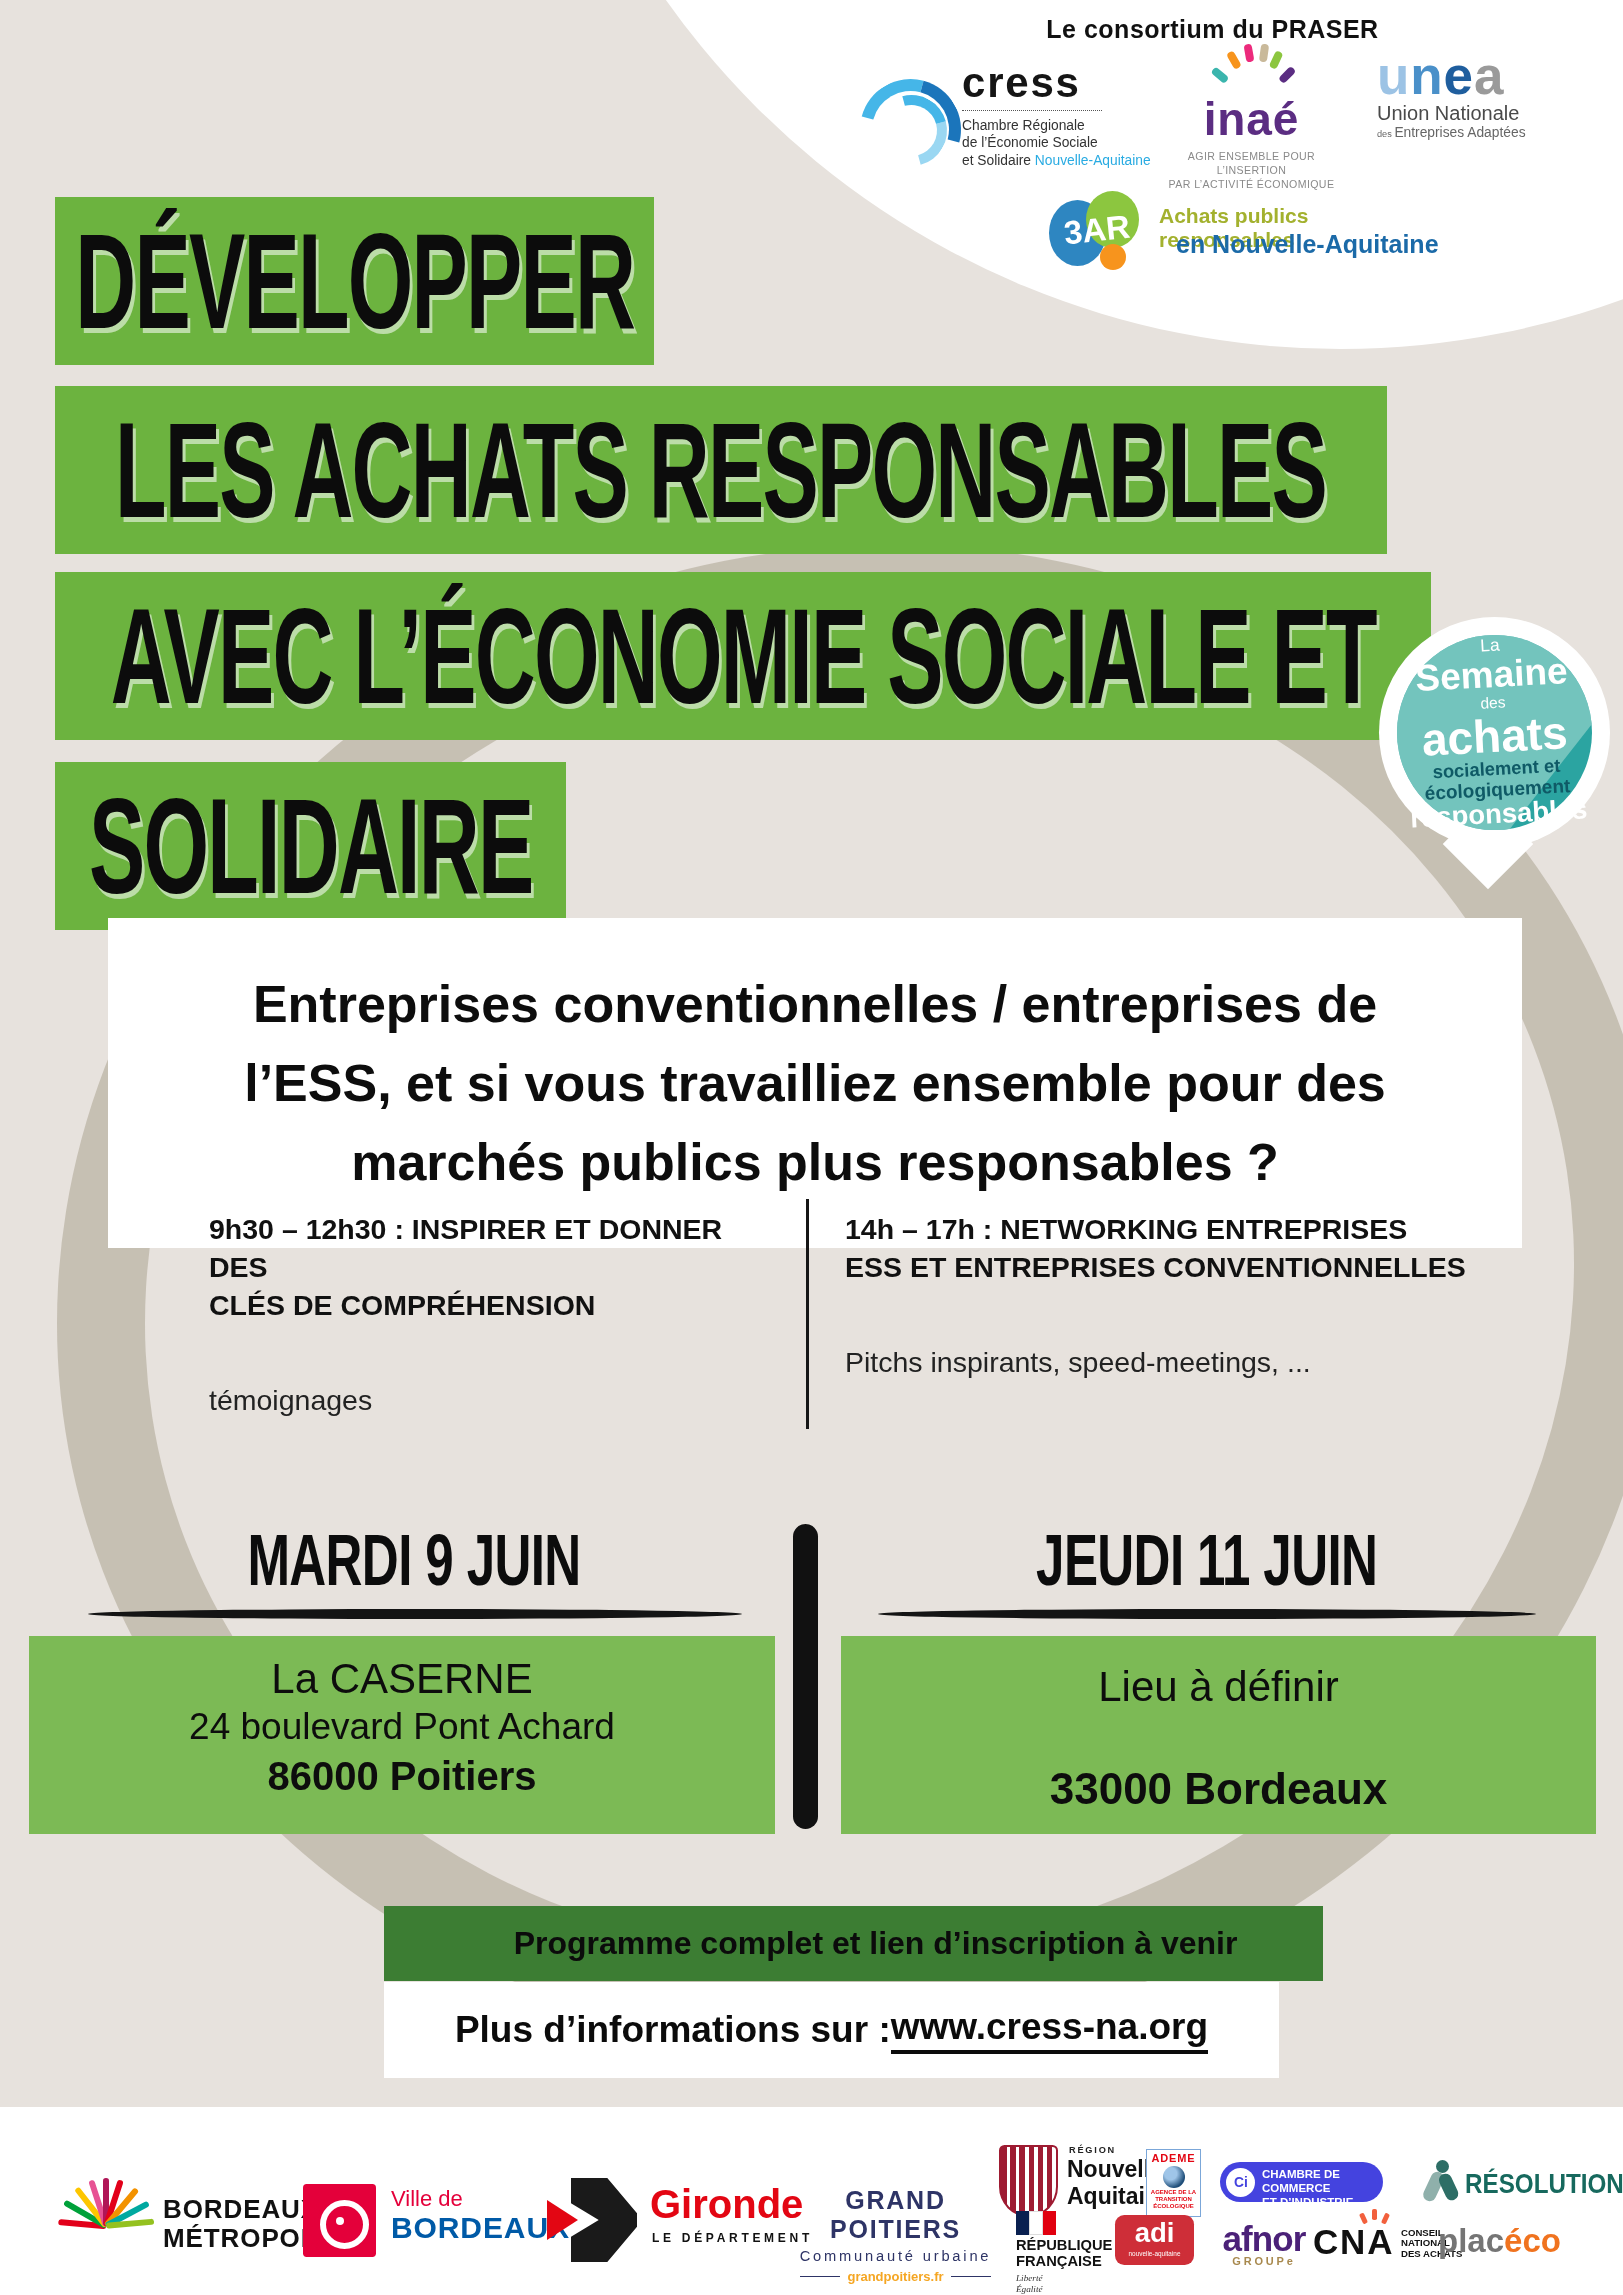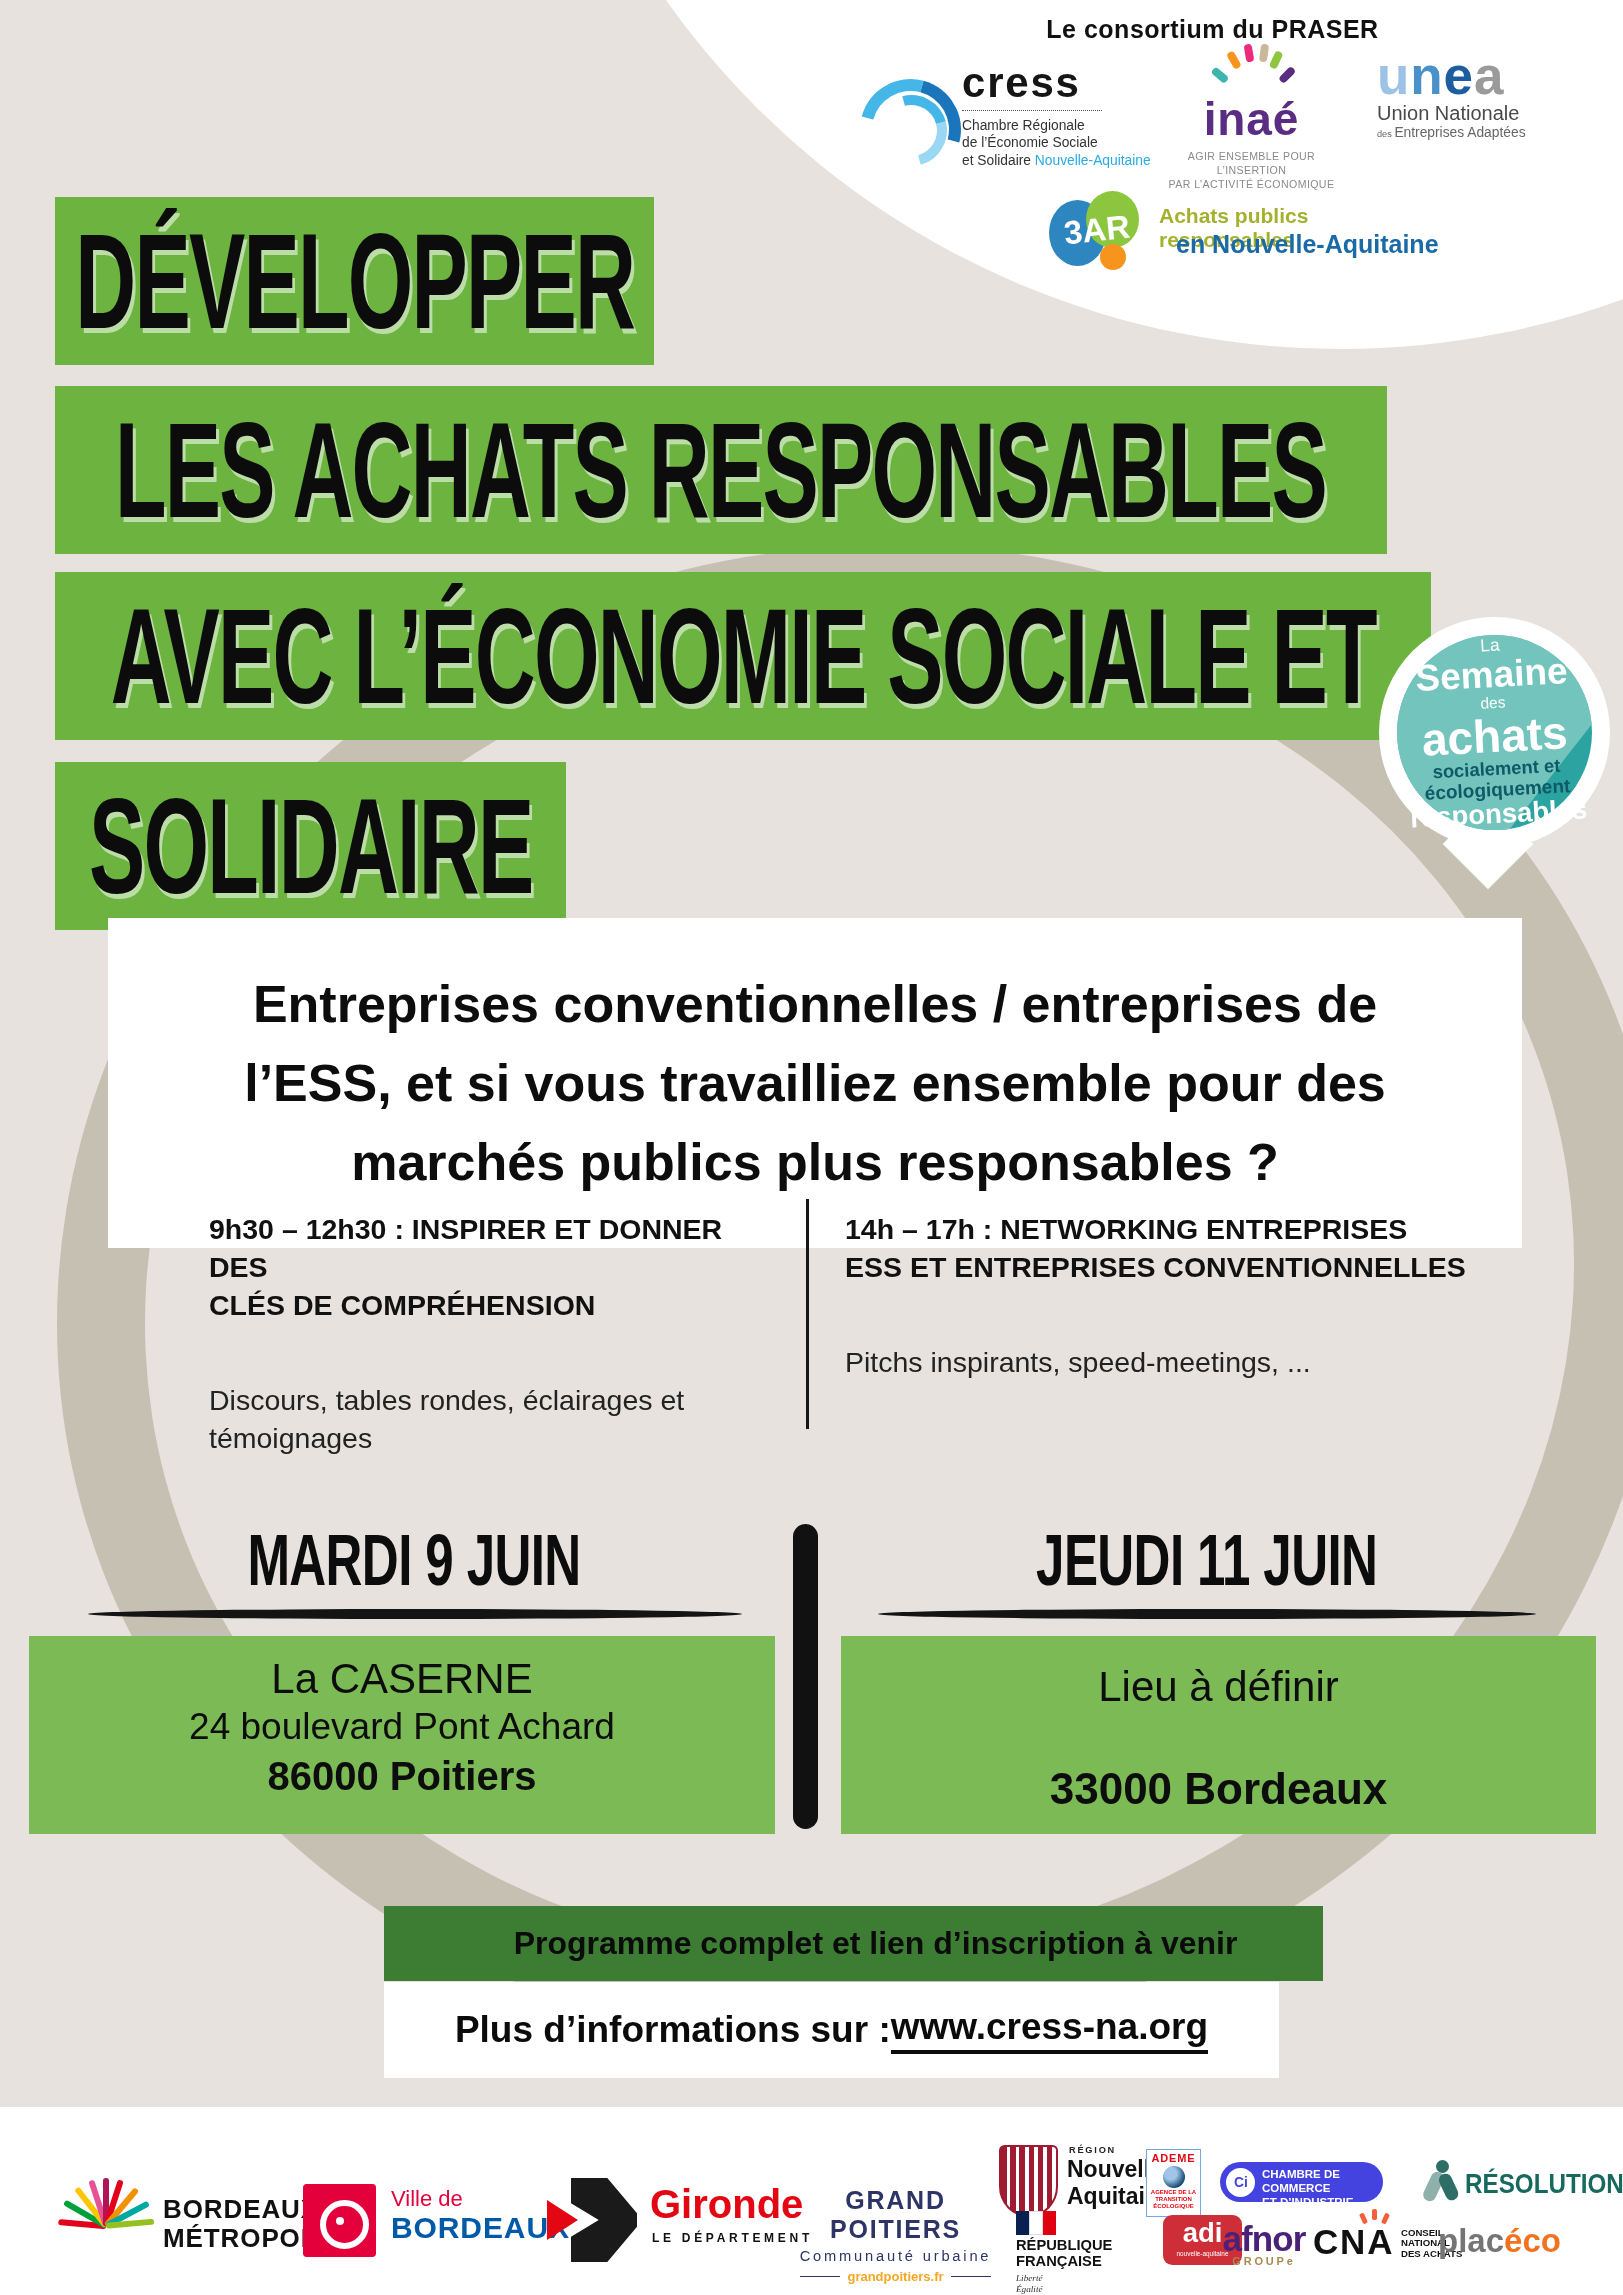--- a/index.html
+++ b/index.html
@@ -187,21 +187,21 @@
   
   .rf{position:absolute;left:1016px;top:2211px;width:110px;height:83px;}
   .rf .flag{display:flex;width:40px;height:24px;margin-bottom:1.8px;}
   .rf .flag i{flex:1;}
   .rf .fb{background:#092050;}.rf .fw{background:#fff;border:0.9px solid #ddd;}.rf .fr{background:#e1000f;}
   .rf .t{font-size:14.7px;font-weight:800;line-height:16.5px;color:#111;}
   .rf .motto{font-family:"Liberation Serif",serif;font-style:italic;font-size:9.2px;line-height:11px;color:#333;margin-top:2.8px;}
 
   
   .adi{position:absolute;left:1115px;top:2215px;width:79px;height:50px;background:#ce2e38;border-radius:9.2px;
-        text-align:center;color:#fff;margin-left:48px;}
+        text-align:center;color:#fff;}
   .adi .t1{font-size:27.5px;font-weight:800;line-height:35px;}
   .adi .t2{font-size:6.4px;line-height:7.3px;}
 
   
   .afnor{position:absolute;left:1209px;top:2222px;width:110px;text-align:center;}
   .afnor .t1{font-size:35px;font-weight:800;color:#4b2178;line-height:33px;letter-spacing:-0.9px;}
   .afnor .t2{font-size:11px;font-weight:700;color:#a8894e;letter-spacing:2.8px;}
 
   
   .cna{position:absolute;left:1313px;top:2211px;width:165px;height:64px;}
@@ -316,21 +316,20 @@
     <div>l’ESS, et si vous travailliez ensemble pour des</div>
     <div>marchés publics plus responsables ?</div>
   </div>
 
   <div class="sess1">
     <div class="sess-h">
       <div>9h30 – 12h30 : INSPIRER ET DONNER DES</div>
       <div>CLÉS DE COMPRÉHENSION</div>
     </div>
     <div class="sess-b">
-      <div>Discours, tables rondes, éclairages et</div>
       <div>témoignages</div>
     </div>
   </div>
   <div class="vdivider"></div>
   <div class="sess2">
     <div class="sess-h">
       <div>14h – 17h : NETWORKING ENTREPRISES</div>
       <div>ESS ET ENTREPRISES CONVENTIONNELLES</div>
     </div>
     <div class="sess-b">

